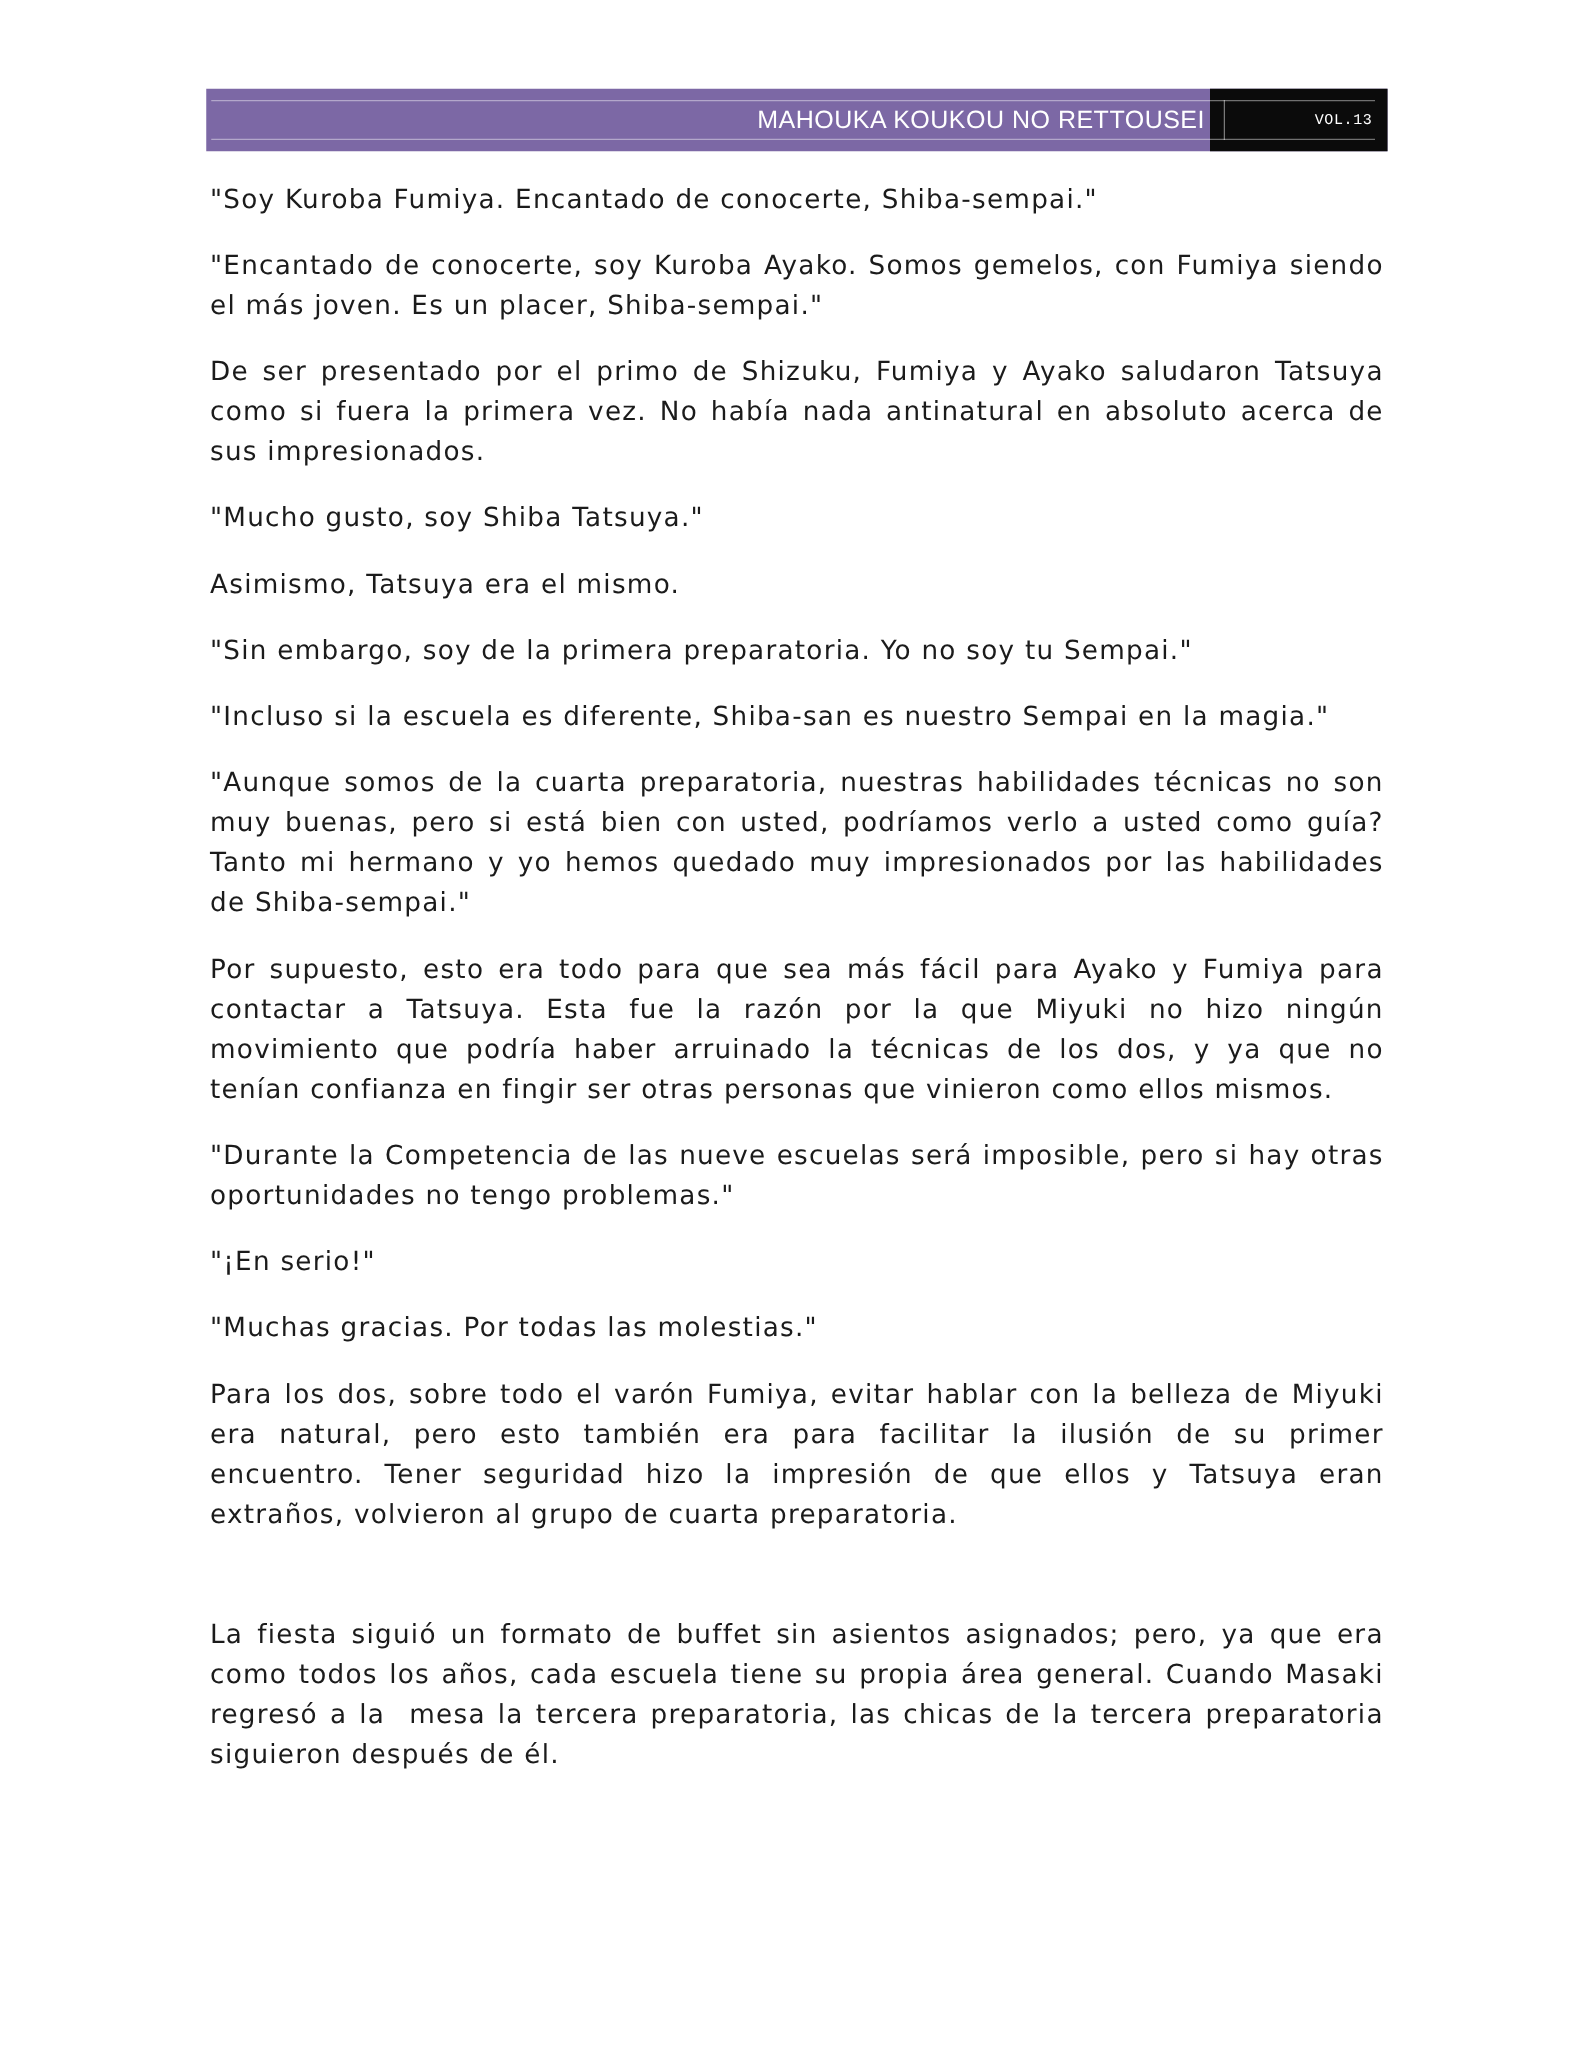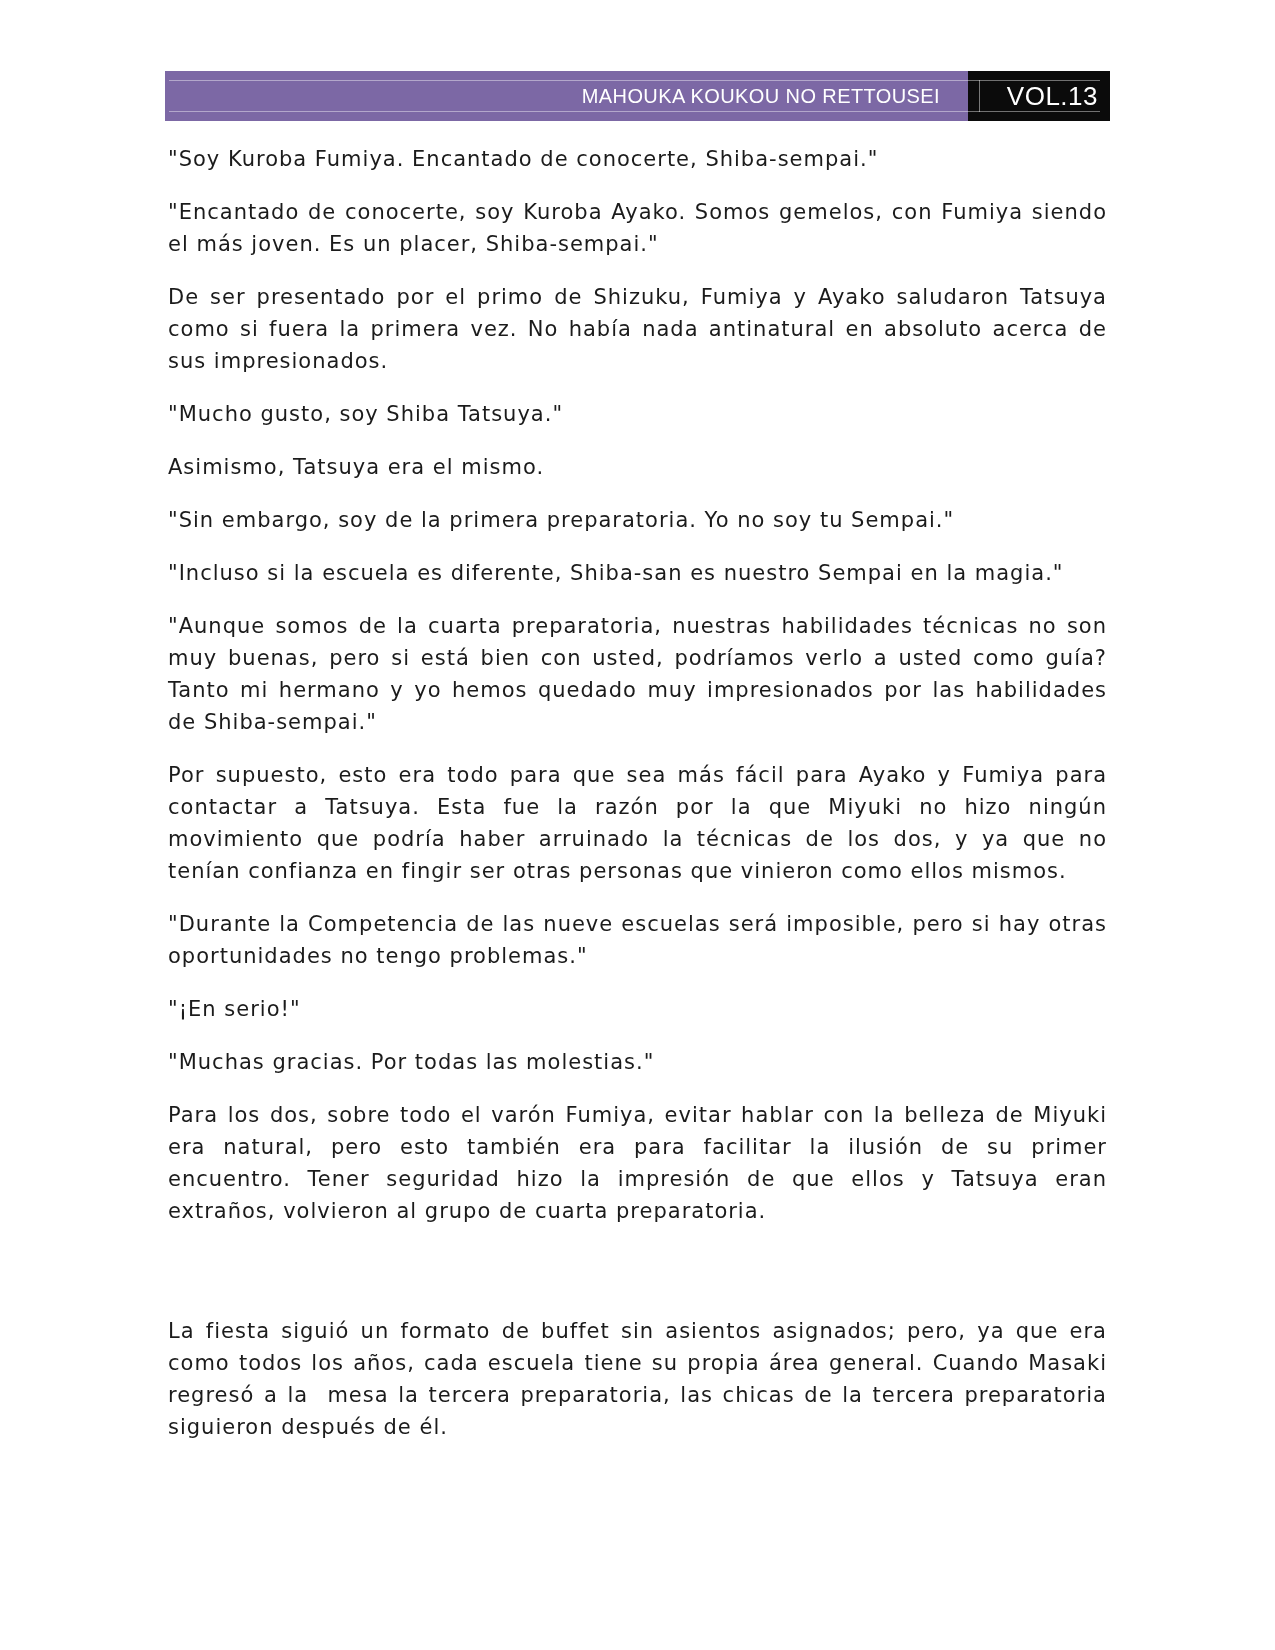--- a/index.html
+++ b/index.html
@@ -43,21 +43,21 @@
     pointer-events: none;
   }
   .header-bar::before { top: 9px; }
   .header-bar::after  { bottom: 9px; }
 
   .header-title-area {
     flex: 1 1 auto;
     display: flex;
     align-items: center;
     justify-content: flex-end;
-    padding-right: 28px;
+    padding-right: 4px;
     overflow: hidden;
   }
   .header-title {
     color: var(--header-text, #ffffff);
     font-family: "Liberation Sans", sans-serif;
     font-size: 20px;
     letter-spacing: 0.4px;
     white-space: nowrap;
   }
   .volume-badge {
@@ -75,22 +75,22 @@
     content: "";
     position: absolute;
     left: 11px;
     top: 9px;
     bottom: 9px;
     width: 1px;
     background: rgba(255,255,255,0.45);
   }
   .volume-label {
     color: var(--header-text, #ffffff);
-    font-family: Liberation Sans, sans-serif;
-    font-size: 26px;
+    font-family: Liberation Mono, monospace;
+    font-size: 12px;
     letter-spacing: 0.5px;
     white-space: nowrap;
   }
 
   
   .document-body {
     position: absolute;
     left: 168px;
     top: 143px;
     width: 939px;
@@ -98,21 +98,21 @@
   }
   .document-body p {
     margin: 0 0 21px 0;
     font-size: 21px;
     line-height: 32px;
     letter-spacing: 1px;
     text-align: justify;
     white-space: pre-wrap;
   }
   .document-body p.scene-break-after {
-    margin-bottom: 88px;
+    margin-bottom: 64px;
   }
 </style>
 </head>
 <body>
 
 <div class="page">
 
   <div class="header-bar">
     <div class="header-title-area">
       <span class="header-title">MAHOUKA KOUKOU NO RETTOUSEI</span>

